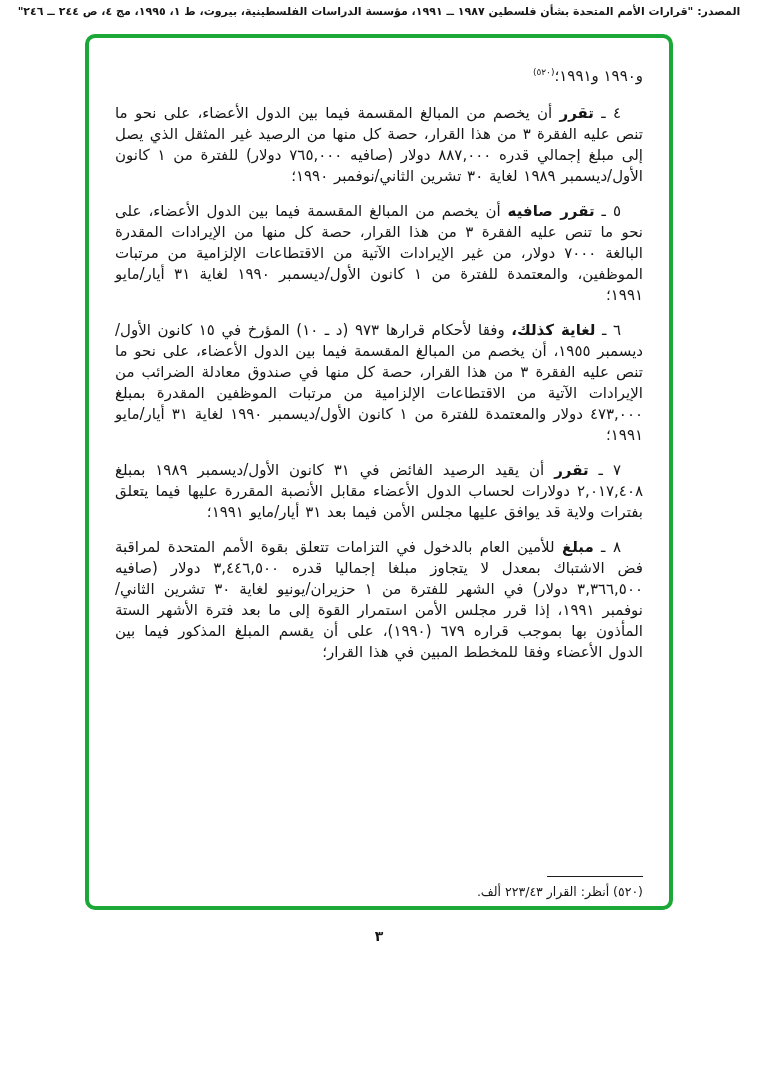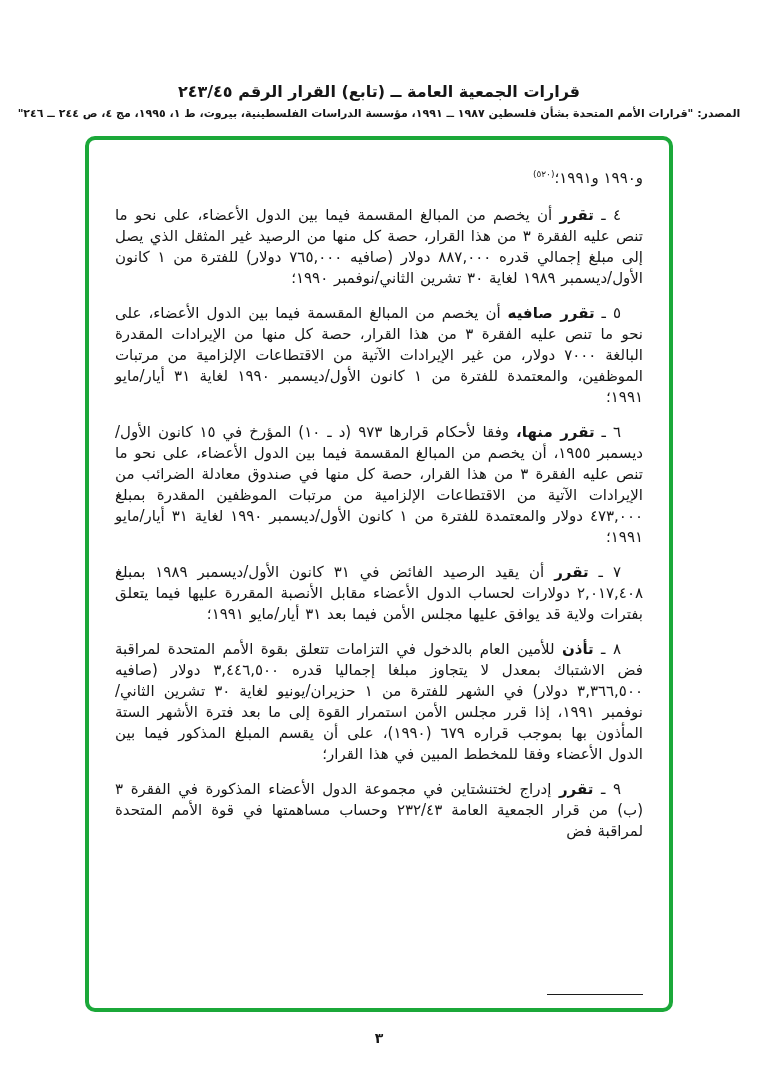--- a/index.html
+++ b/index.html
@@ -84,21 +84,20 @@
     text-align: center;
     font-size: 14px;
     font-weight: bold;
   }
 </style>
 </head>
 <body>
 
 <div class="page" style="color: rgb(22, 22, 22);">
 
-  <div class="doc-title">قرارات الجمعية العامة ــ (تابع) القرار الرقم ٢٤٣/٤٥</div>
 
   <div class="doc-source">المصدر: "قرارات الأمم المتحدة بشأن فلسطين ١٩٨٧ ــ ١٩٩١، مؤسسة الدراسات الفلسطينية، بيروت، ط ١، ١٩٩٥، مج ٤، ص ٢٤٤ ــ ٢٤٦"</div>
 
   <div class="frame" style="border-color: rgb(27, 168, 57);">
 
     <div class="continuation"><span>و١٩٩٠ و١٩٩١؛</span><sup class="fn-ref">(٥٢٠)</sup></div>
 
     <p class="para">
       <span>٤</span>
       <span>ـ</span>
@@ -109,45 +108,40 @@
     <p class="para">
       <span>٥</span>
       <span>ـ</span>
       <span class="lead">تقرر صافيه</span>
       <span>أن يخصم من المبالغ المقسمة فيما بين الدول الأعضاء، على نحو ما تنص عليه الفقرة ٣ من هذا القرار، حصة كل منها من الإيرادات المقدرة البالغة ٧٠٠٠ دولار، من غير الإيرادات الآتية من الاقتطاعات الإلزامية من مرتبات الموظفين، والمعتمدة للفترة من ١ كانون الأول/ديسمبر ١٩٩٠ لغاية ٣١ أيار/مايو ١٩٩١؛</span>
     </p>
 
     <p class="para">
       <span>٦</span>
       <span>ـ</span>
-      <span class="lead">تقرر منها،</span>
+      <span class="lead">لغاية كذلك،</span>
       <span>وفقا لأحكام قرارها ٩٧٣ (د ـ ١٠) المؤرخ في ١٥ كانون الأول/ديسمبر ١٩٥٥، أن يخصم من المبالغ المقسمة فيما بين الدول الأعضاء، على نحو ما تنص عليه الفقرة ٣ من هذا القرار، حصة كل منها في صندوق معادلة الضرائب من الإيرادات الآتية من الاقتطاعات الإلزامية من مرتبات الموظفين المقدرة بمبلغ ٤٧٣,٠٠٠ دولار والمعتمدة للفترة من ١ كانون الأول/ديسمبر ١٩٩٠ لغاية ٣١ أيار/مايو ١٩٩١؛</span>
     </p>
 
     <p class="para">
       <span>٧</span>
       <span>ـ</span>
       <span class="lead">تقرر</span>
       <span>أن يقيد الرصيد الفائض في ٣١ كانون الأول/ديسمبر ١٩٨٩ بمبلغ ٢,٠١٧,٤٠٨ دولارات لحساب الدول الأعضاء مقابل الأنصبة المقررة عليها فيما يتعلق بفترات ولاية قد يوافق عليها مجلس الأمن فيما بعد ٣١ أيار/مايو ١٩٩١؛</span>
     </p>
 
     <p class="para">
       <span>٨</span>
       <span>ـ</span>
-      <span class="lead">تأذن</span>
+      <span class="lead">مبلغ</span>
       <span>للأمين العام بالدخول في التزامات تتعلق بقوة الأمم المتحدة لمراقبة فض الاشتباك بمعدل لا يتجاوز مبلغا إجماليا قدره ٣,٤٤٦,٥٠٠ دولار (صافيه ٣,٣٦٦,٥٠٠ دولار) في الشهر للفترة من ١ حزيران/يونيو لغاية ٣٠ تشرين الثاني/نوفمبر ١٩٩١، إذا قرر مجلس الأمن استمرار القوة إلى ما بعد فترة الأشهر الستة المأذون بها بموجب قراره ٦٧٩ (١٩٩٠)، على أن يقسم المبلغ المذكور فيما بين الدول الأعضاء وفقا للمخطط المبين في هذا القرار؛</span>
     </p>
 
-    <p class="para">
-      <span>٩</span>
-      <span>ـ</span>
-      <span class="lead">تقرر</span>
-      <span>إدراج لختنشتاين في مجموعة الدول الأعضاء المذكورة في الفقرة ٣ (ب) من قرار الجمعية العامة ٢٣٢/٤٣ وحساب مساهمتها في قوة الأمم المتحدة لمراقبة فض</span>
-    </p>
 
     <div class="footnote-sep"></div>
 
+    <div class="footnote">(٥٢٠) أنظر: القرار ٢٢٣/٤٣ ألف.</div>
 
   </div>
 
   <div class="page-number">٣</div>
 
 </div>
 
 </body></html>

